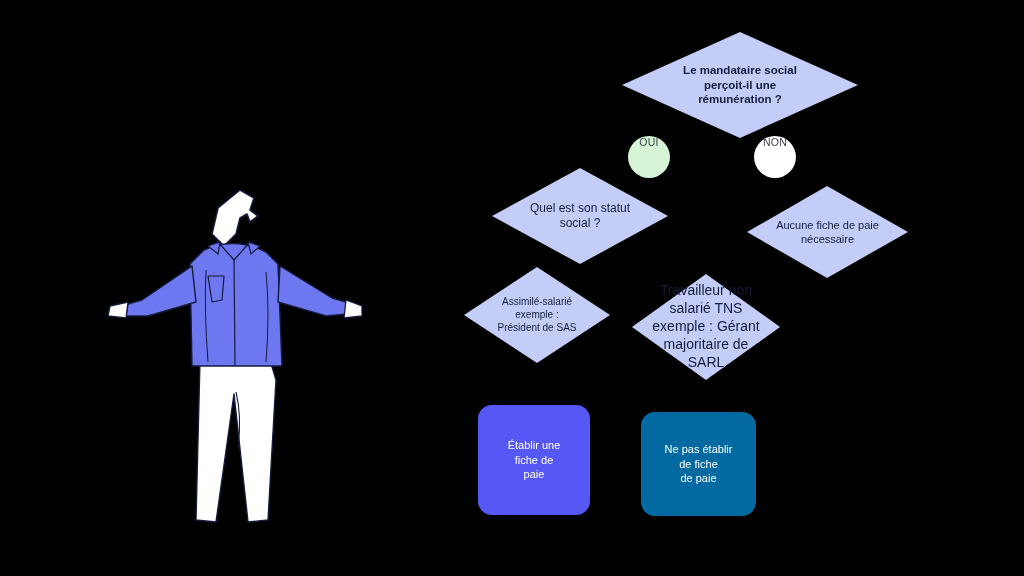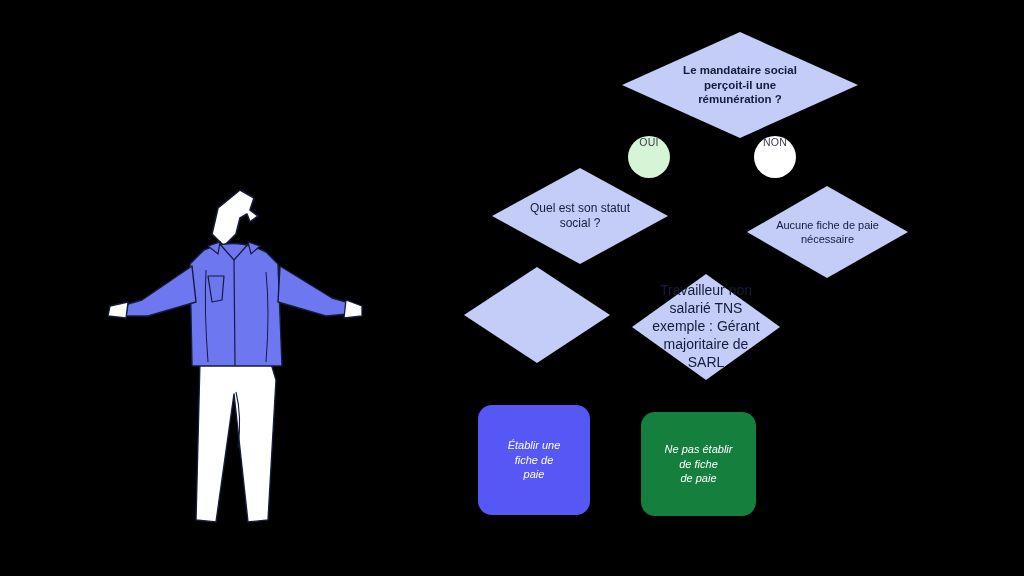--- a/index.html
+++ b/index.html
@@ -61,21 +61,20 @@
     display: flex;
     align-items: center;
     justify-content: center;
     color: #ffffff;
     text-align: center;
     line-height: 1.34;
     font-size: 11px;
     padding: 0 18px;
     box-sizing: border-box;
     white-space: pre-line;
-    font-style: italic;
   }
 
   
   #node-q1      { left: 620px; top: 30px;  width: 240px; height: 110px; }
   #node-q1 .diamond-label { font-size: 11.5px; font-weight: bold; width: 74%; }
 
   #node-q2      { left: 490px; top: 166px; width: 180px; height: 100px; }
   #node-q2 .diamond-label { font-size: 12px; }
 
   #node-none    { left: 745px; top: 184px; width: 165px; height: 96px; }
@@ -84,21 +83,21 @@
   #node-assim   { left: 462px; top: 265px; width: 150px; height: 100px; }
   #node-assim .diamond-label { font-size: 10px; width: 86%; }
 
   #node-tns     { left: 630px; top: 272px; width: 152px; height: 110px; }
   #node-tns .diamond-label { font-size: 14px; width: 84%; }
 
   #circle-oui   { left: 628px; top: 136px; width: 42px; height: 42px; background: #d6f5d6; }
   #circle-non   { left: 754px; top: 136px; width: 42px; height: 42px; background: #ffffff; }
 
   #box-etablir  { left: 478px; top: 405px; width: 112px; height: 110px; background: #5558f5; }
-  #box-nepas    { left: 641px; top: 412px; width: 115px; height: 104px; background: #15803d; }
+  #box-nepas    { left: 641px; top: 412px; width: 115px; height: 104px; background: #0369a1; }
 </style>
 </head>
 <body>
 
 <div id="canvas">
 
   <div class="illus">
     <svg viewBox="0 0 270 360" width="270" height="360">
 
       <path d="M118 28 L140 10 L154 18 L150 30 L158 36 L150 42 L147 34 L140 38 L136 54 L124 66 L112 54 Z" fill="#ffffff" stroke="#141b3c" stroke-width="1.6" stroke-linejoin="round"></path>
@@ -156,20 +155,23 @@
       <path d="M82 2 L163 48 L82 94 L2 48 Z" fill="#c3cdf7"></path>
     </svg>
     <div class="diamond-label">Aucune fiche de paie
 nécessaire</div>
   </div>
 
   <div class="diamond-wrap" id="node-assim">
     <svg class="diamond-shape" viewBox="0 0 150 100" preserveAspectRatio="none">
       <path d="M75 2 L148 50 L75 98 L2 50 Z" fill="#c3cdf7"></path>
     </svg>
+    <div class="diamond-label">Assimilé-salarié
+exemple :
+Président de SAS</div>
   </div>
 
   <div class="diamond-wrap" id="node-tns">
     <svg class="diamond-shape" viewBox="0 0 152 110" preserveAspectRatio="none">
       <path d="M76 2 L150 55 L76 108 L2 55 Z" fill="#c3cdf7"></path>
     </svg>
     <div class="diamond-label">Travailleur non
 salarié TNS
 exemple : Gérant
 majoritaire de

